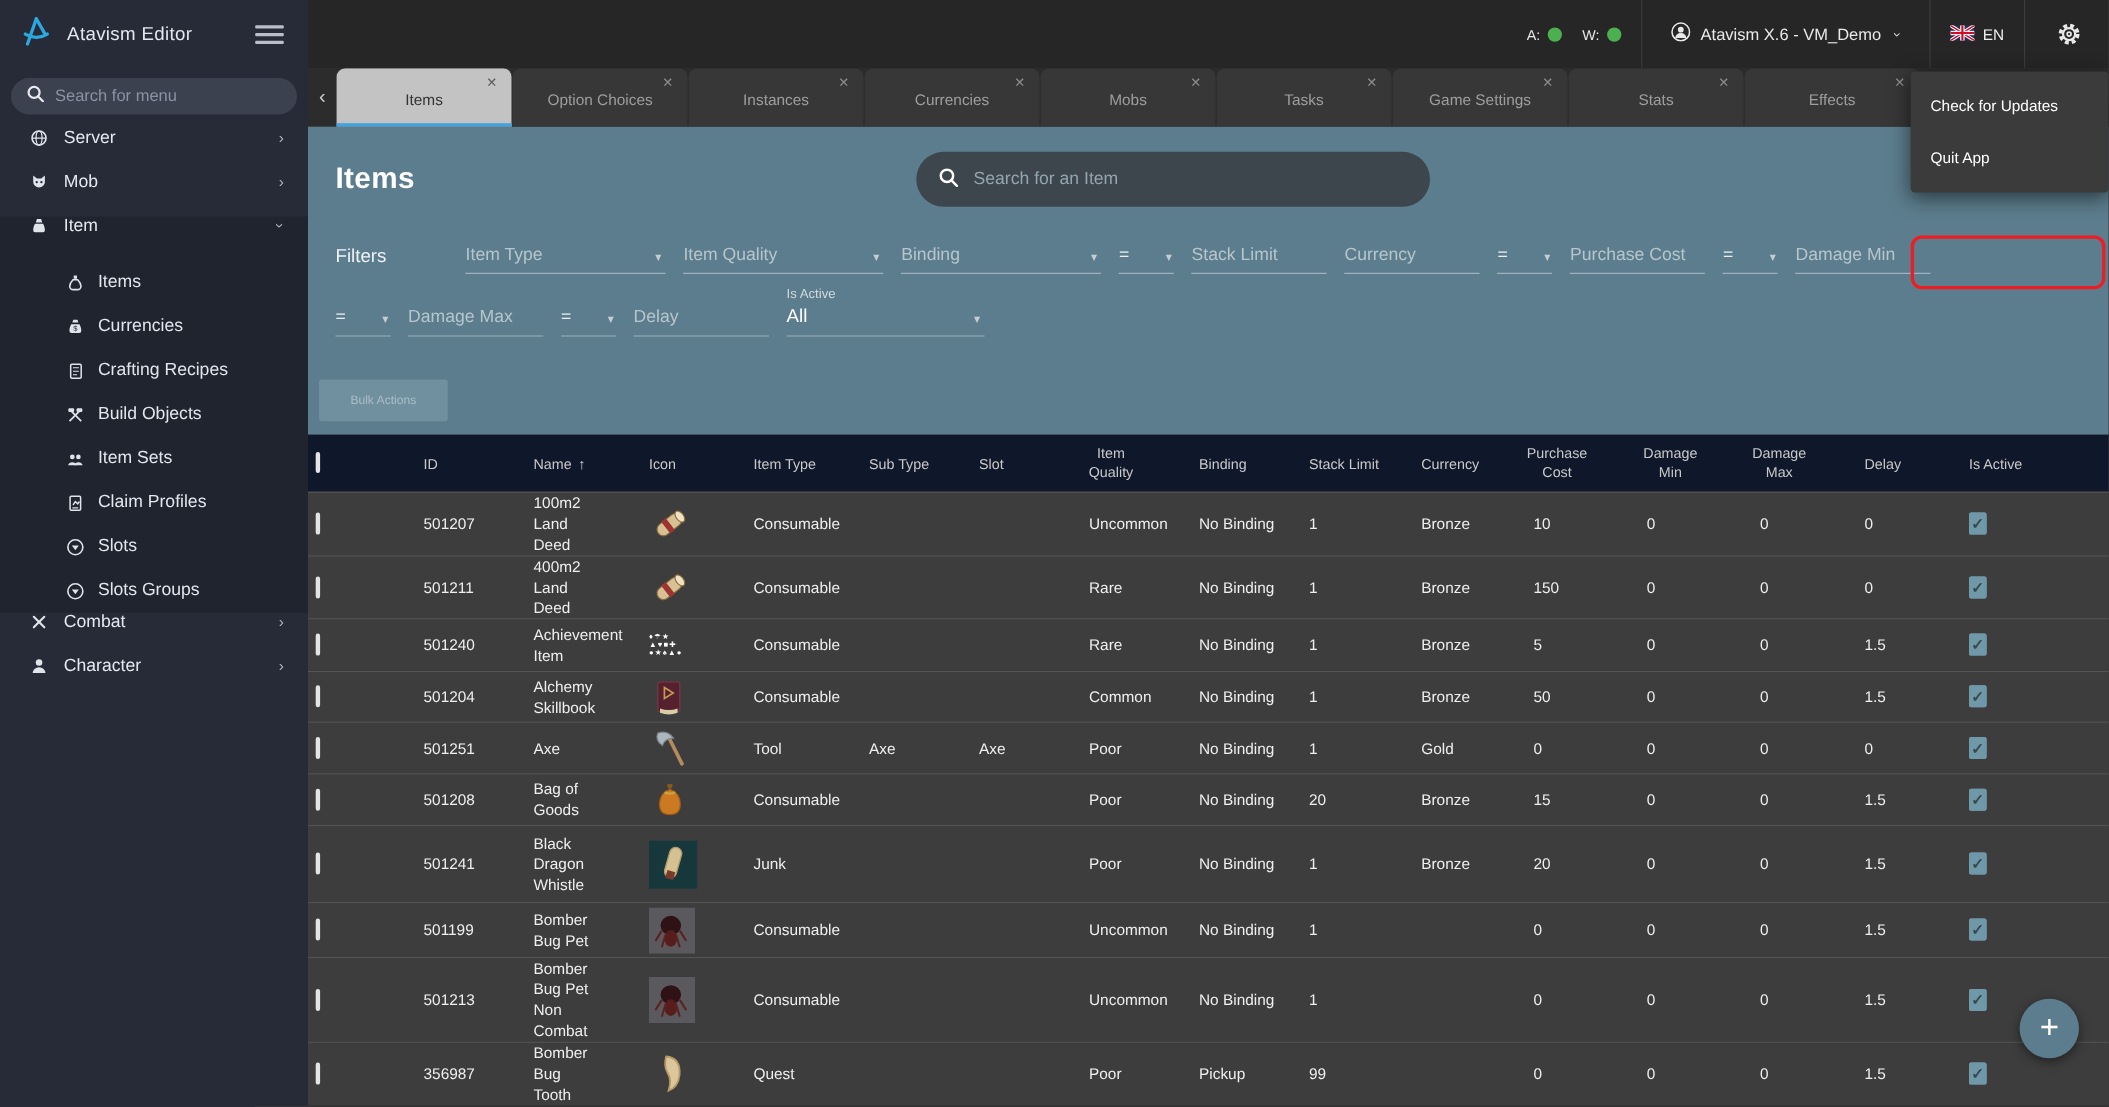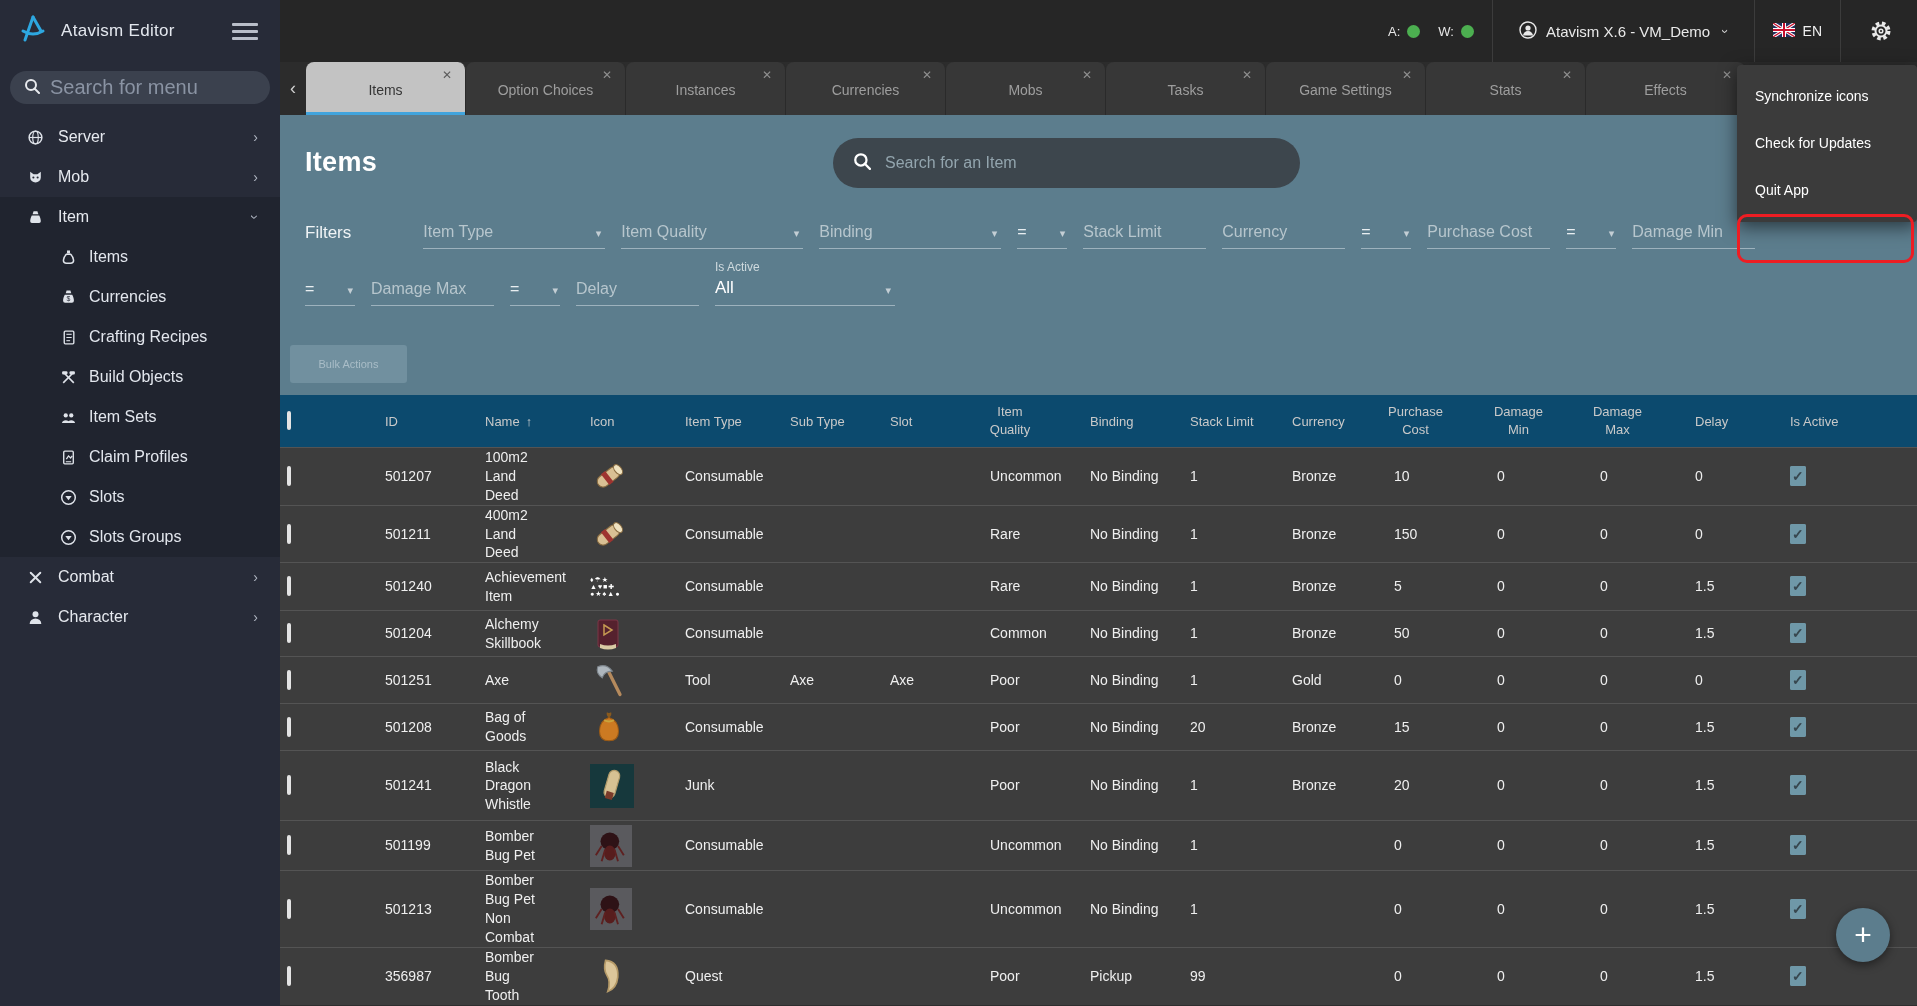--- a/index.html
+++ b/index.html
@@ -20,25 +20,25 @@
   .tb-div { width:1px; height:62px; background:#3c3c3c; }
   .world { display:flex; align-items:center; gap:9px; color:#e9e9e9; font-size:15px; cursor:pointer; padding:0 8px;}
   .chev-down { color:#cfcfcf; font-size:13px; transform:rotate(90deg); display:inline-block; margin-left:4px;}
   .lang { display:flex; align-items:center; gap:8px; color:#efefef; font-size:14px; cursor:pointer;}
   .gear { cursor:pointer; margin:0 10px; display:flex; }
 
   
   .sidebar { position:absolute; left:0; top:62px; width:280px; height:944px; background:#272b38; z-index:4;}
   .side-search { margin:9px 10px 0 10px; height:33px; background:#3b414e; border-radius:17px;
     display:flex; align-items:center; padding:0 14px; gap:10px;}
-  .side-search input { background:transparent; border:0; outline:none; color:#d7dbe2; font-size:20px; width:200px;
+  .side-search input { background:transparent; border:0; outline:none; color:#d7dbe2; font-size:15px; width:200px;
     font-family:"Liberation Sans", sans-serif;}
   .side-search input::placeholder { color:#8a93a3; }
   .side-nav { margin-top:13px; }
-  .nav-item { height:40px; display:flex; align-items:center; padding-left:27px; gap:14px;
+  .nav-item { height:40px; display:flex; align-items:flex-start; padding-left:27px; gap:14px;
     color:#e6e9ef; font-size:16px; cursor:pointer; position:relative;}
   .nav-item .chev { position:absolute; right:22px; color:#aeb4c0; font-size:14px; }
   .chev.open { transform:rotate(90deg); }
   .nav-group { background:#20242f; }
   .nav-child { height:40px; display:flex; align-items:center; padding-left:60px; gap:12px;
     color:#e2e6ed; font-size:16px; cursor:pointer;}
   .icon16 { width:17px; height:17px; flex:0 0 17px; display:inline-flex; }
 
   
   .tabbar { position:absolute; left:280px; top:62px; width:1637px; height:53px; background:#2c2c2c;
@@ -81,21 +81,21 @@
   .fc.inp input::placeholder { color:#b7c6cd; }
   .fc.isactive { width:180px; }
   .fc.isactive .cap { position:absolute; top:-18px; left:0; font-size:12px; color:#cfdade; }
   .fc.isactive .flbl { color:#fff; font-size:17px; }
   .bulk { position:absolute; left:10px; top:230px; width:117px; height:38px; background:#71909f; border:0;
     border-radius:3px; color:#a9bdc7; font-size:11px; cursor:default; font-family:"Liberation Sans", sans-serif;}
 
   
   .trow { display:grid; align-items:center;
     grid-template-columns:75px 100px 105px 95px 105px 100px 100px 100px 100px 102px 102px 103px 103px 95px 95px 1fr; }
-  .thead { height:52px; background:#0c4a6e; color:#c9c9c9; font-size:13px; }
+  .thead { height:52px; background:#0f172a; color:#c9c9c9; font-size:13px; }
   .thead .hc { padding-left:30px; }
   .thead .hc.center { padding-left:0; text-align:center; }
   .thead .hc.center span { display:inline-block; width:60px; line-height:1.35; }
   .tbody .row { background:#3d3d3d; border-top:1px solid #545454; color:#efefef; font-size:14px; }
   .cell { padding-left:30px; line-height:1.35; }
   .cell.sel { padding-left:7px; }
   .cb { width:18px; height:18px; border:2px solid #e4e4e4; border-radius:2px; background:transparent; cursor:pointer;}
   .cb.checked { background:#6f98a8; border-color:#6f98a8; color:#37474f; font-size:14px; line-height:16px;
     text-align:center; font-weight:bold;}
   .name-cell { max-width:92px; }
@@ -685,19 +685,18 @@
         </div>
       </div>
 
     <div class="hscroll"></div>
 
   </main>
 
   <button class="fab">+</button>
 
   <div class="menu" id="app-menu">
-      <div class="menu-item">Synchronize icons</div>
       <div class="menu-item">Check for Updates</div>
       <div class="menu-item">Quit App</div>
       <div class="red-box" style="border-color: rgb(238, 29, 35);"></div>
     </div>
 
 </div>
 
 </body></html>

